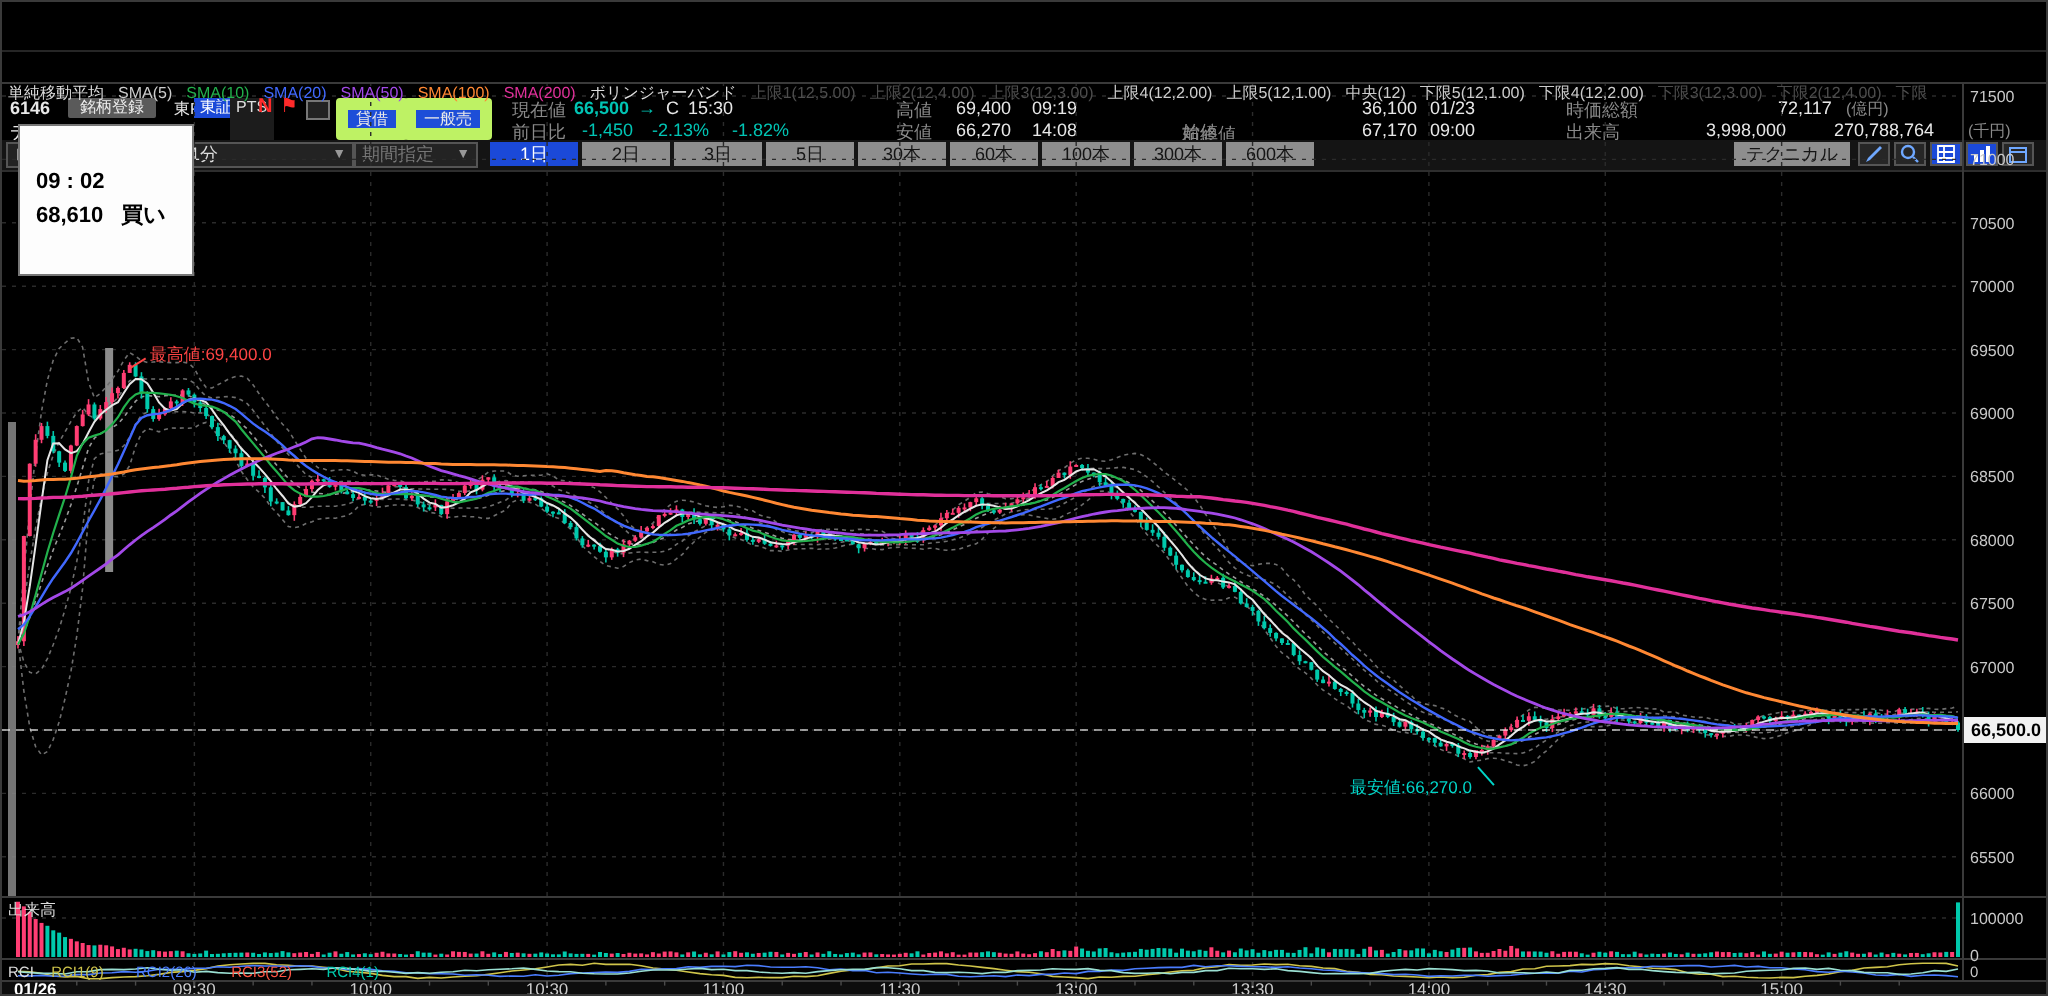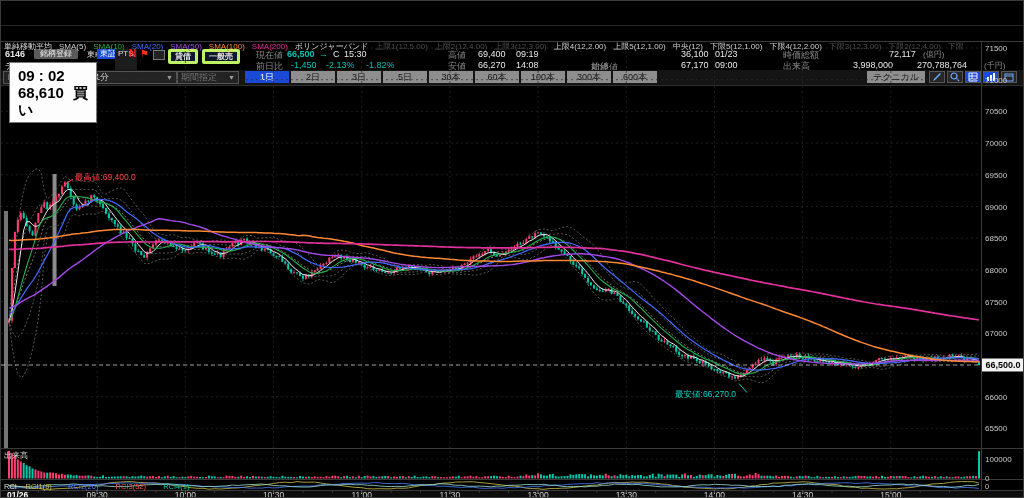--- a/index.html
+++ b/index.html
@@ -6,38 +6,38 @@
   #window{position:relative;width:1024px;height:498px;background:#000;overflow:hidden;
     font-family:"Liberation Sans","DejaVu Sans",sans-serif;border:1px solid #3a3a3a;box-sizing:border-box;}
   .abs{position:absolute;white-space:nowrap;margin-top:46px;}
   
   #header{position:absolute;left:0;top:0;width:1024px;height:24px;background:#000;border-bottom:1px solid #262626;font-size:9px;}
   .h-label{color:#8a8a8a;}
   .h-val{color:#e8e8e8;}
   .h-cyan{color:#00c4b4;text-align:right;}
   .h-btn{display:inline-block;text-align:left;cursor:pointer;}
   .btn-gray{background:#5a5a5a;color:#eee;border-radius:1px;padding:0 6px;height:10px;line-height:10px;}
-  .btn-outline{background:#0f172a;color:#e8e8e8;border:3px solid #bef264;border-radius:2px;padding:0 4px;height:9px;line-height:9px;font-weight:bold;}
+  .btn-outline{background:#1d4ed8;color:#e8e8e8;border:6px solid #bef264;border-radius:2px;padding:0 4px;height:9px;line-height:9px;}
   .btn-blue{background:#1b49d8;color:#fff;padding:0 3px;height:10px;line-height:10px;}
   .btn-dark{background:#1c1c1c;color:#ddd;padding:0 3px;height:24px;line-height:10px;}
   
   #toolbar{position:absolute;left:0;top:24px;width:1024px;height:15px;background:#141414;border-bottom:1px solid #2e2e2e;font-size:9px;margin-top:45px;}
   .dd{position:absolute;top:1px;height:11px;line-height:11px;background:#232323;border:1px solid #555;color:#ddd;padding:0 3px;cursor:pointer;}
   .dd .arr{float:right;color:#999;font-size:7px;margin-left:4px;}
   #period-buttons{position:absolute;left:244px;top:1px;height:12px;}
   .pbtn{display:inline-block;width:44px;height:12px;line-height:12px;text-align:center;background:#8e8e8e;color:#141414;margin-right:2px;cursor:pointer;}
   .pbtn.sel{background:#1b49d8;color:#fff;}
   #technical-button{position:absolute;left:866px;top:1px;height:12px;line-height:12px;background:#8e8e8e;color:#141414;padding:0 6px;cursor:pointer;}
   .icon-btn{position:absolute;top:1px;width:16px;height:12px;background:#262626;border:1px solid #555;cursor:pointer;display:flex;align-items:center;justify-content:center;box-sizing:border-box;}
   .icon-btn.blue{background:#1b49d8;}
   
   #indicator-legend{position:absolute;left:3px;top:41px;width:975px;height:9px;overflow:hidden;font-size:8px;line-height:9px;z-index:4;}
   #indicator-legend span{margin-right:7px;}
   
-  .trade-box{position:absolute;background:#fdfdfd;border:1px solid #777;color:#000;font-size:15px;font-weight:bold;padding:4px 8px;z-index:6;line-height:17px;}
+  .trade-box{position:absolute;background:#fdfdfd;border:1px solid #777;color:#000;font-size:11px;font-weight:bold;padding:20px 8px;z-index:6;line-height:17px;}
   .trade-box .side{margin-left:9px;}
   svg{font-family:"Liberation Sans","DejaVu Sans",sans-serif;}
 </style>
 </head>
 <body>
 
 <div id="window">
 
   <div id="header">
 

